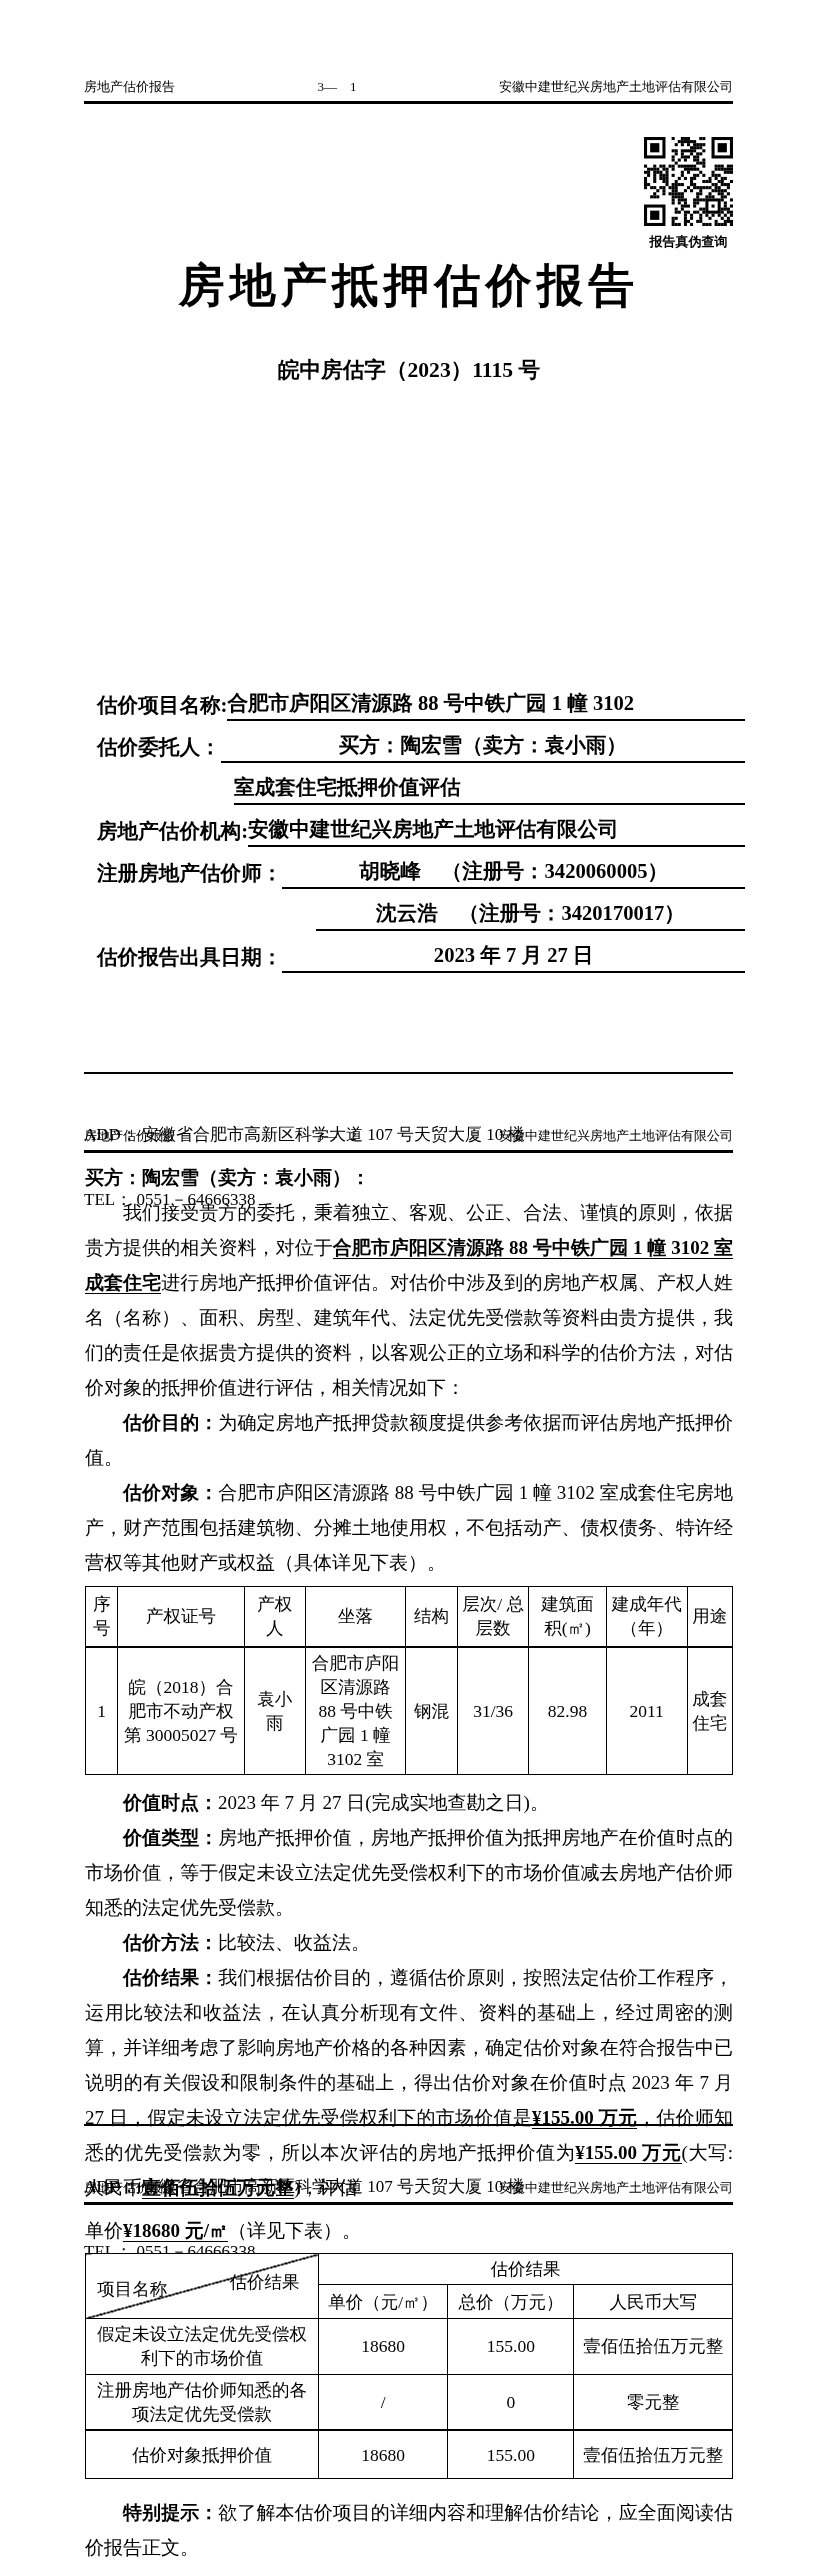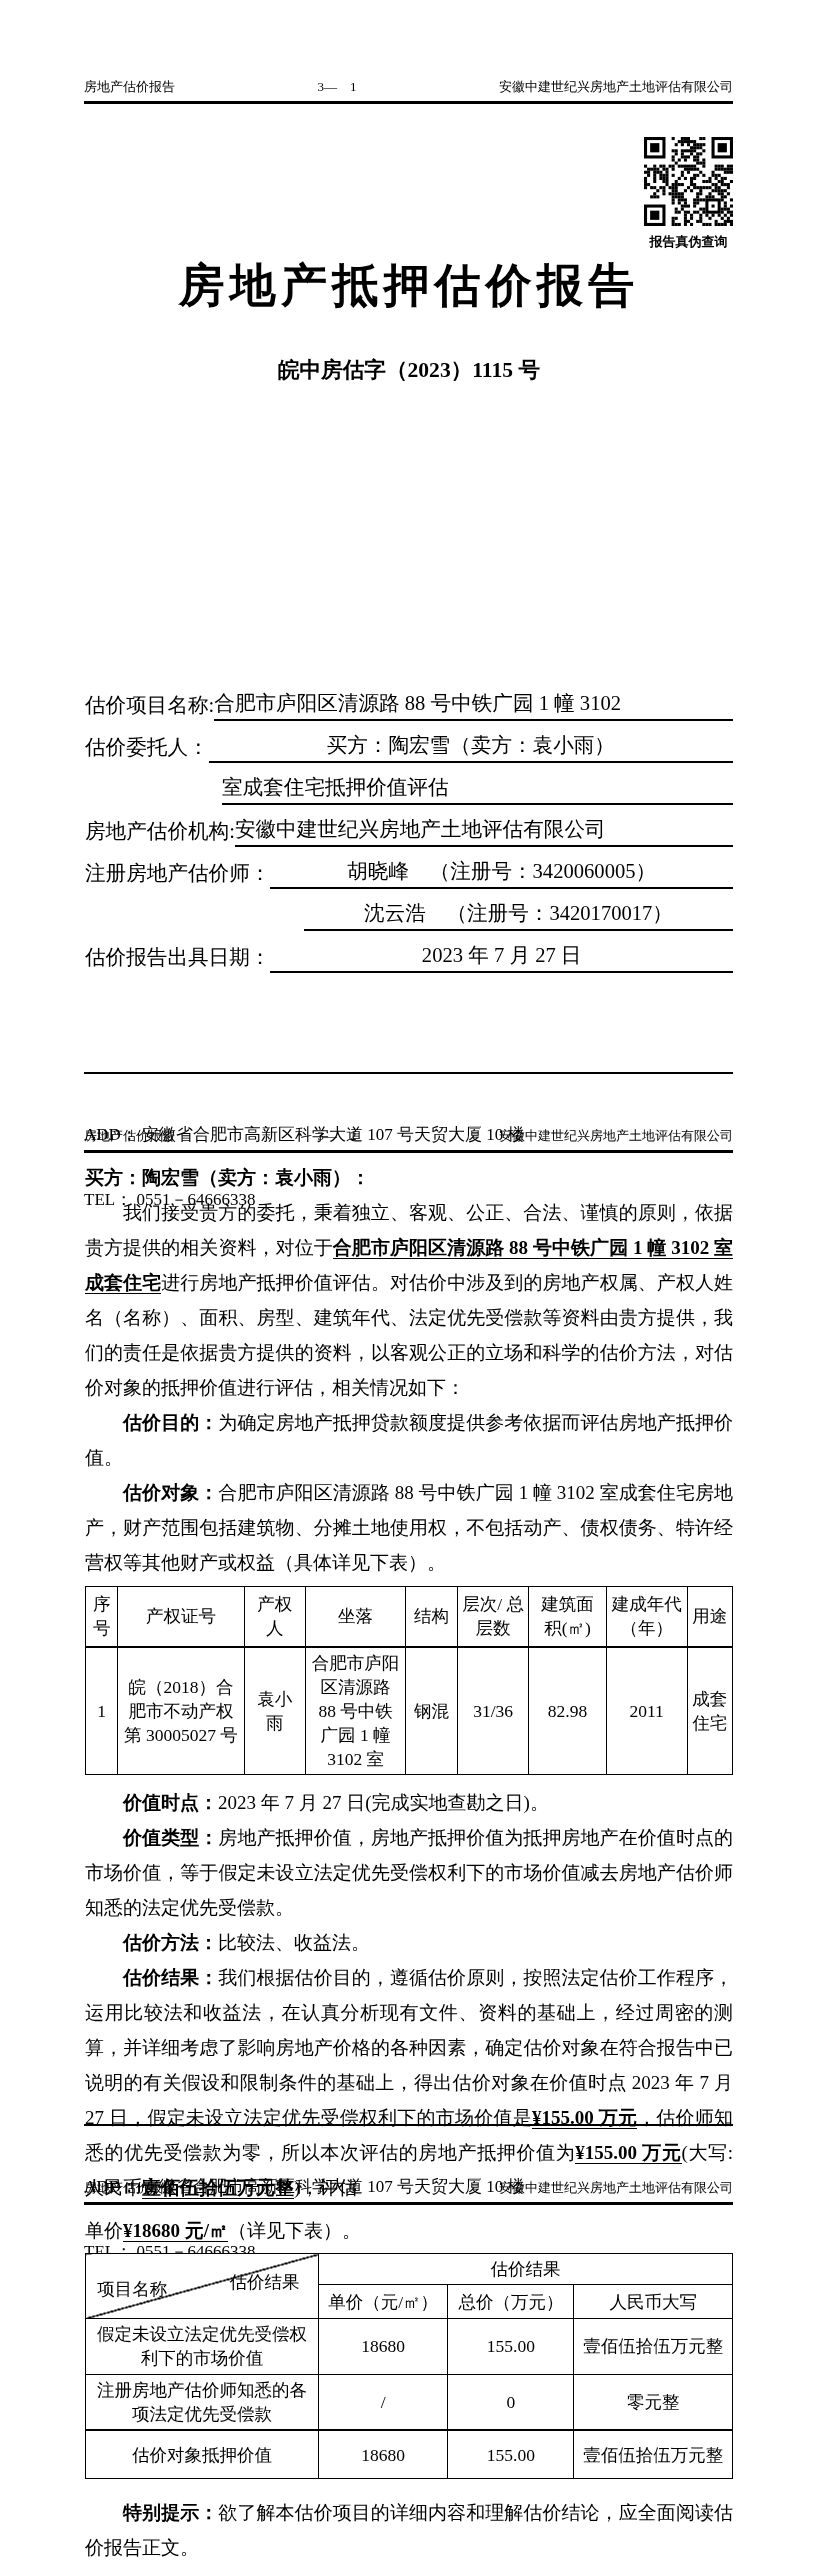--- a/index.html
+++ b/index.html
@@ -28,21 +28,21 @@
   
   .qr-wrap { width:89px; text-align:center; }
   .qr-wrap svg { width:89px; height:89px; display:block; }
   .qr-caption { font-size:13px; font-weight:bold; margin-top:7.2px; white-space:nowrap; }
   .doc-title {
     left:0; width:818px; text-align:center;
     font-size:46px; font-weight:bold; letter-spacing:5.2px; white-space:nowrap;
   }
   .doc-no { left:0; width:818px; text-align:center; font-size:21.6px; font-weight:bold; }
 
-  .cover-form { left:85px; width:648px; font-size:20.6px; font-weight:normal; }
+  .cover-form { left:97px; width:648px; font-size:20.6px; font-weight:bold; }
   .frow { display:flex; align-items:flex-end; height:42px; }
   .frow .lbl { white-space:nowrap; padding-bottom:2.1px; }
   .frow .spacer-s { width:137px; }
   .frow .spacer-m { width:219px; }
   .frow .val {
     flex:1; border-bottom:2.1px solid #000; padding-bottom:2.1px; white-space:nowrap;
   }
   .frow .val.ctr { text-align:center; }
 
   

